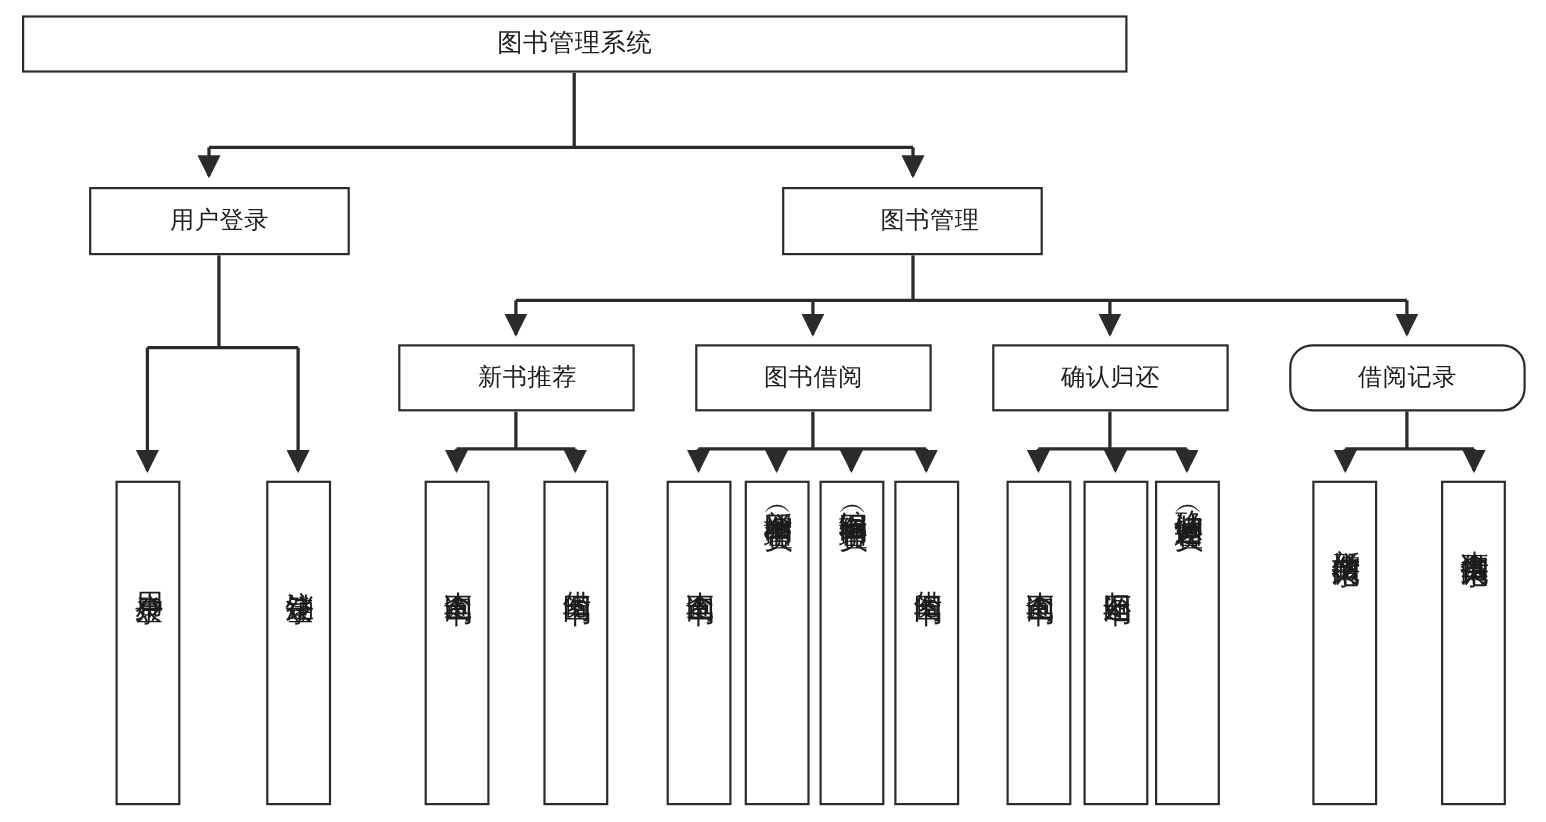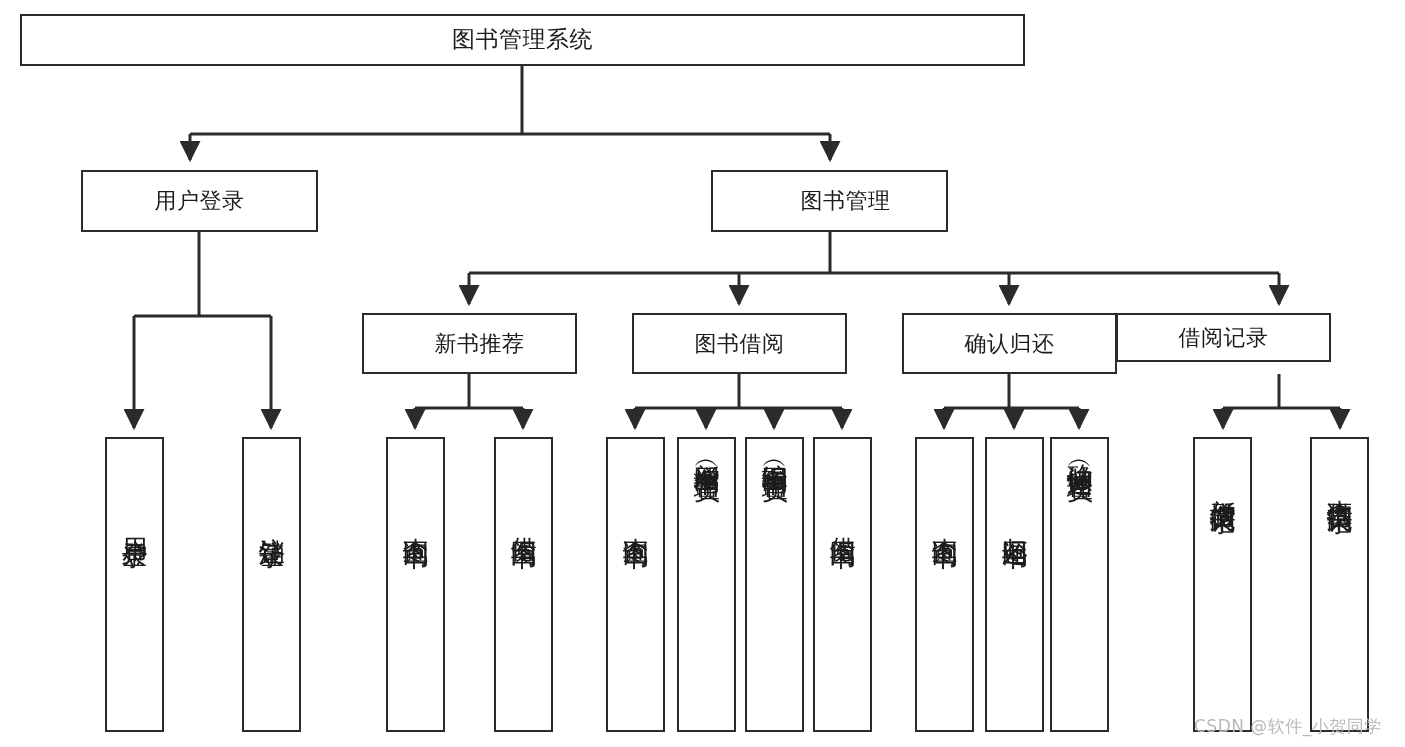--- a/index.html
+++ b/index.html
@@ -144,21 +144,21 @@
 
   <div class="node horiz" style="left:362px; top:313px; width:215px; height:61px;padding-left:20px;">
     <span class="label">新书推荐</span>
   </div>
   <div class="node horiz" style="left:632px; top:313px; width:215px; height:61px;">
     <span class="label">图书借阅</span>
   </div>
   <div class="node horiz" style="left:902px; top:313px; width:215px; height:61px;">
     <span class="label">确认归还</span>
   </div>
-  <div class="node horiz" style="left:1116px; top:313px; width:215px; height:49px;">
+  <div class="node horiz" style="left:1172px; top:313px; width:215px; height:61px;border-radius:21px;">
     <span class="label">借阅记录</span>
   </div>
 
   <div class="node vert" style="left:105px; top:437px; width:59px; height:295px; padding-top:78px;">
     <span class="label">用户登录</span>
   </div>
   <div class="node vert" style="left:242px; top:437px; width:59px; height:295px; padding-top:78px;">
     <span class="label">注销登录</span>
   </div>
 
@@ -192,15 +192,14 @@
     <span class="label">确认归还（管理员）</span>
   </div>
 
   <div class="node vert" style="left:1193px; top:437px; width:59px; height:295px; padding-top:40px;">
     <span class="label">新增借阅记录</span>
   </div>
   <div class="node vert" style="left:1310px; top:437px; width:59px; height:295px; padding-top:40px;">
     <span class="label">查询借阅记录</span>
   </div>
 
-  <div class="watermark" style="left:1194px; top:715px;">CSDN @软件_小贺同学</div>
 
 </div>
 
 </body></html>

